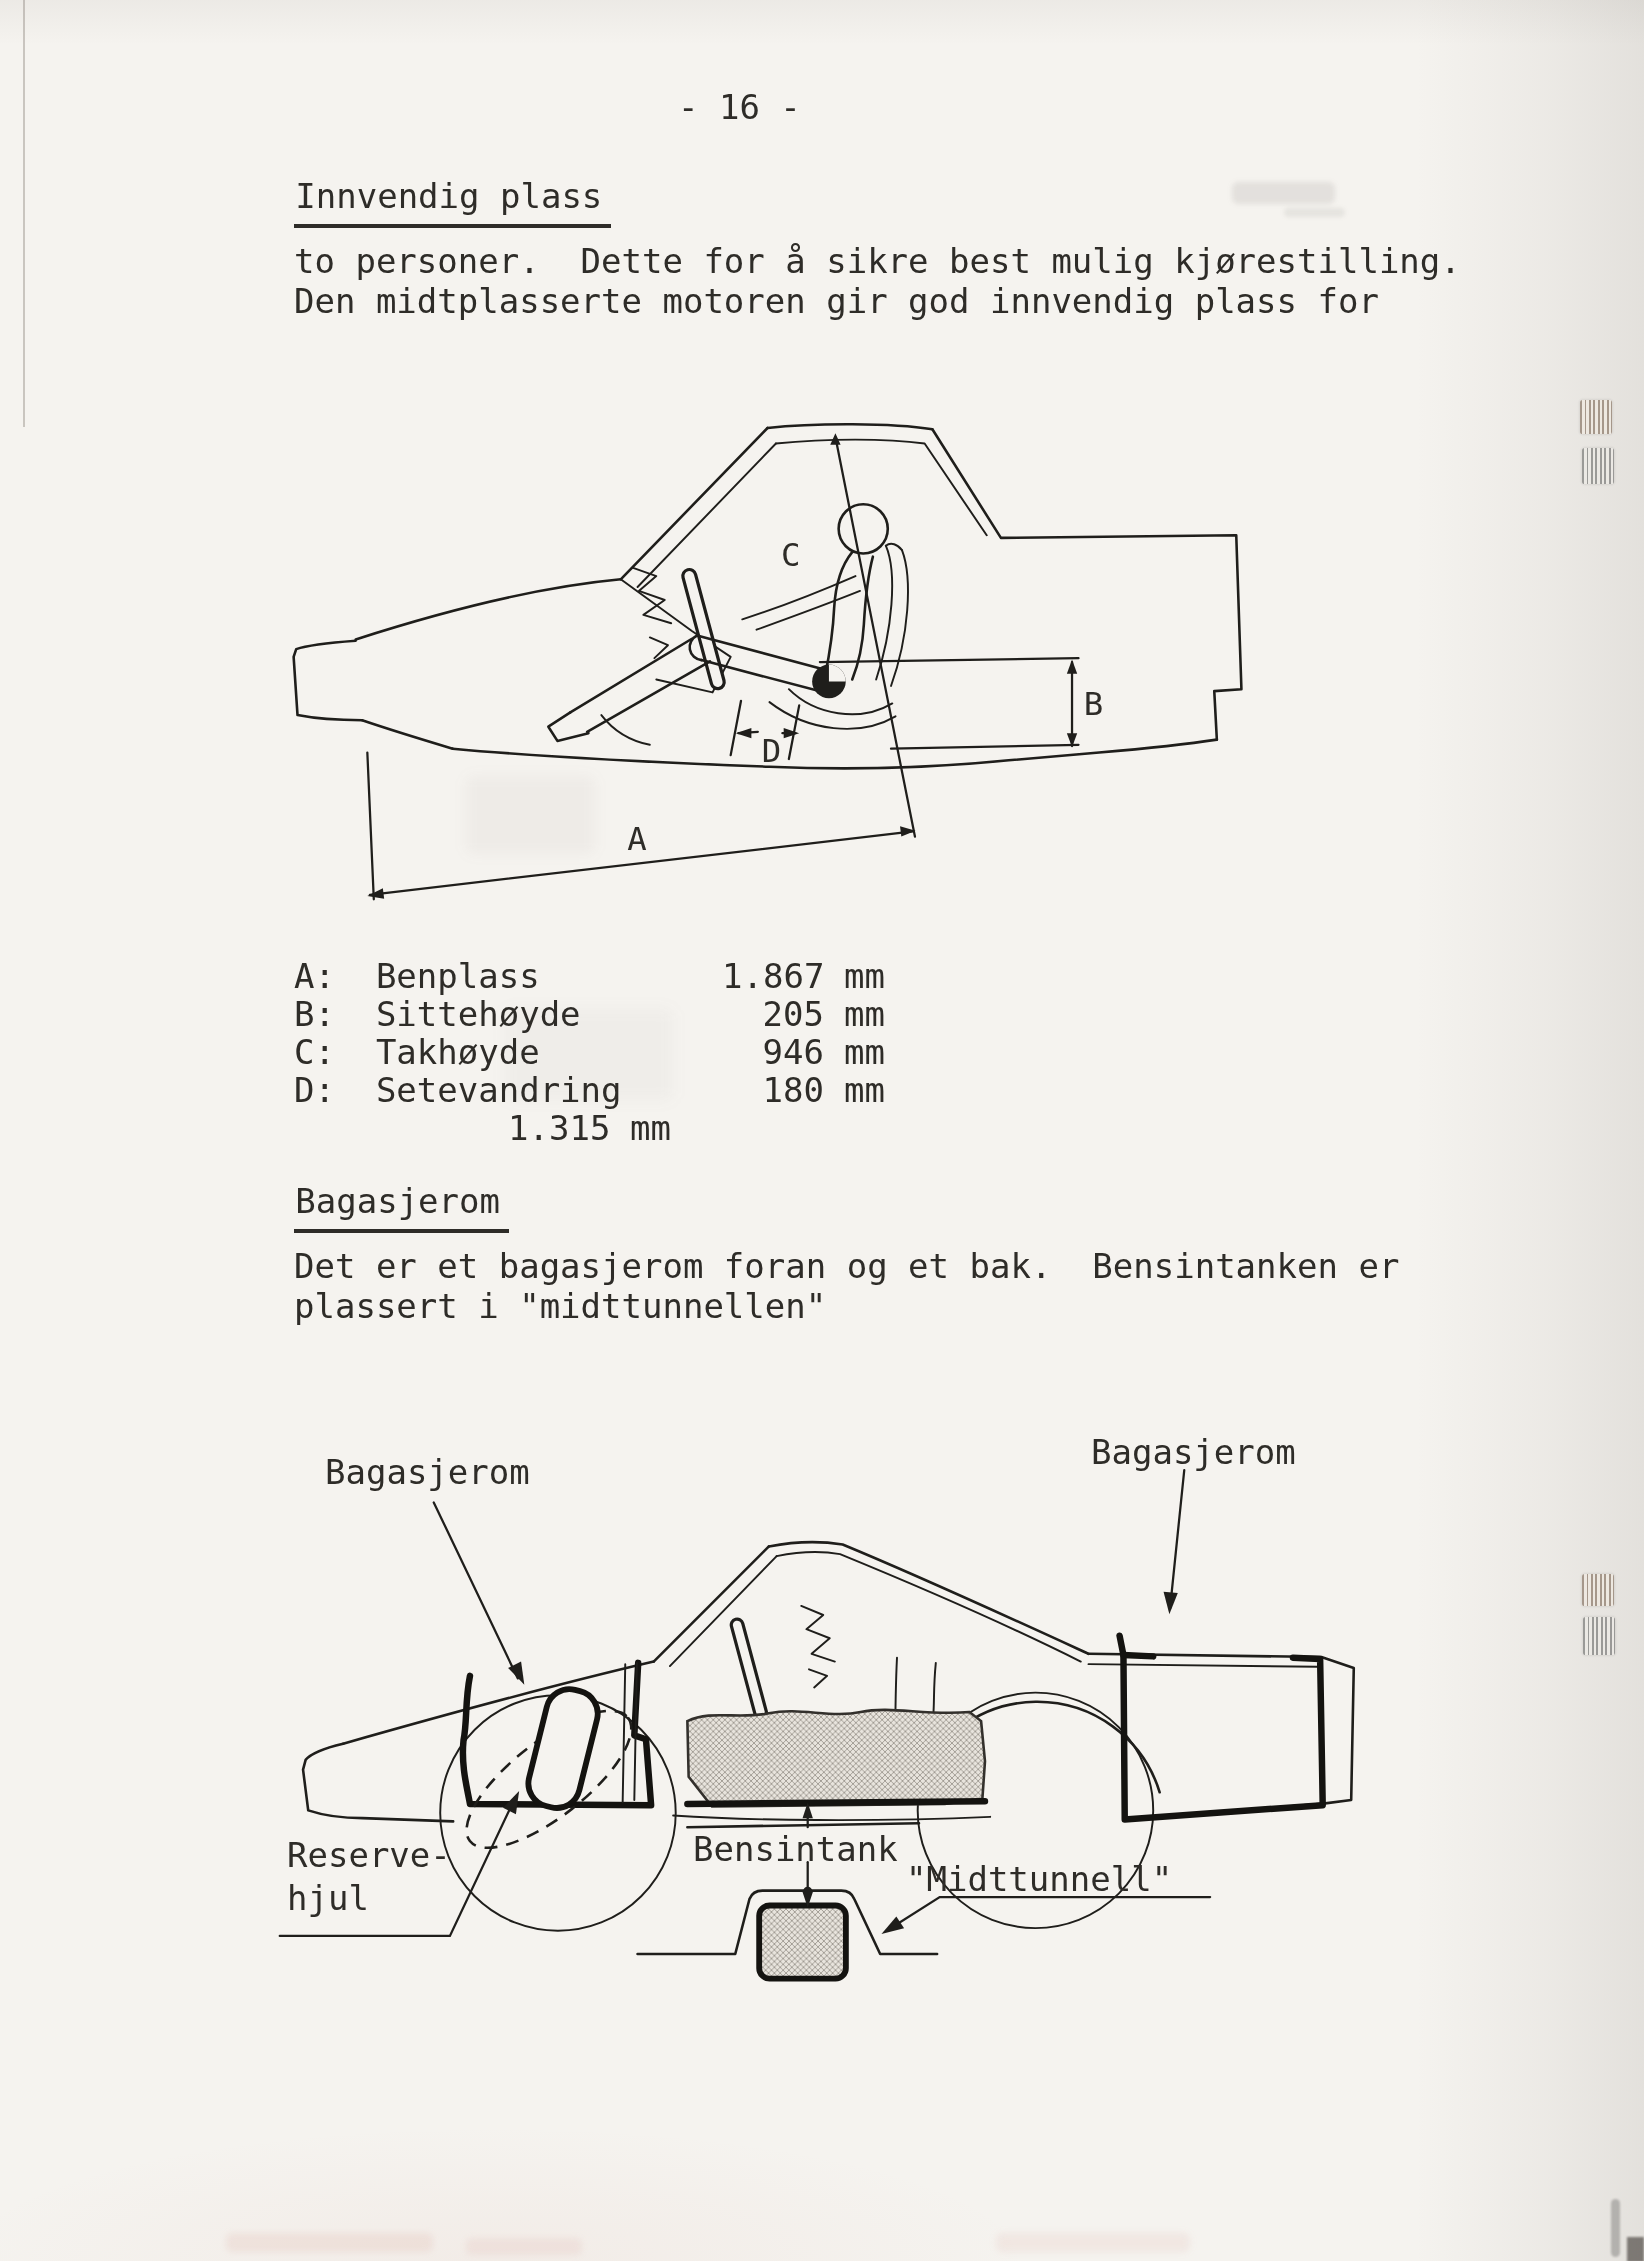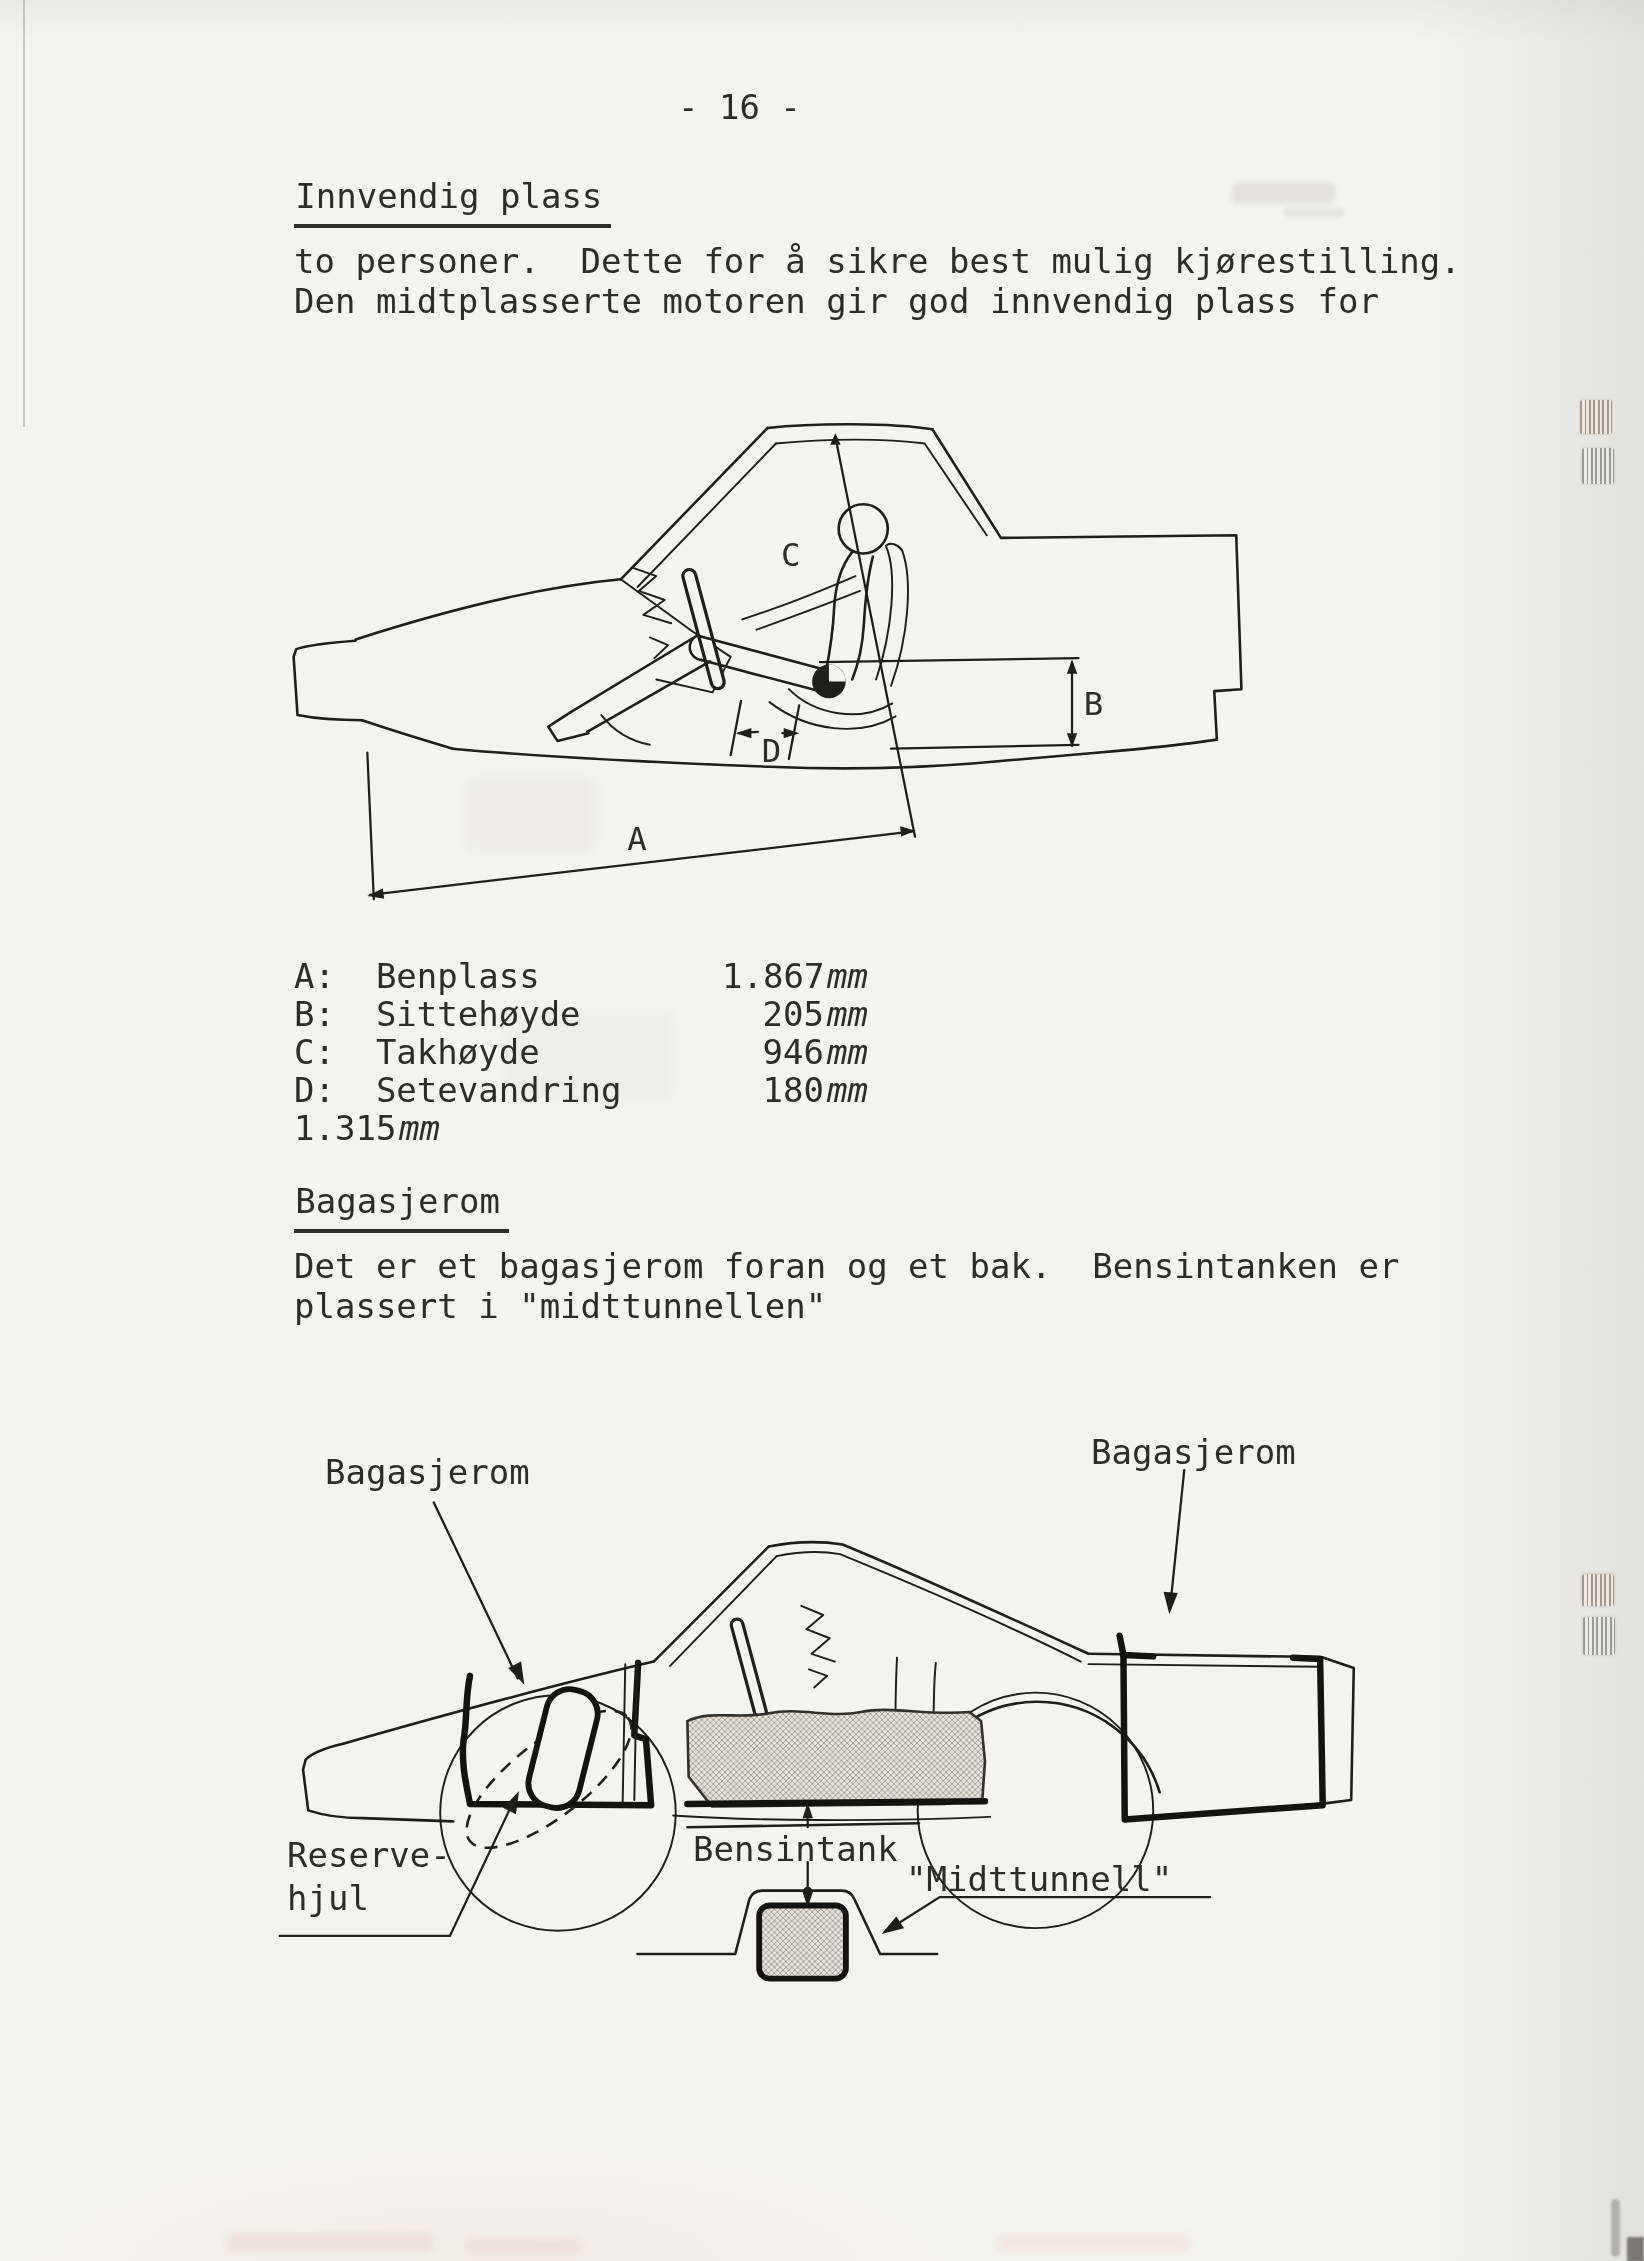--- a/index.html
+++ b/index.html
@@ -27,24 +27,24 @@
   }
   .abs{position:absolute;}
   .t52{font-size:34px;line-height:40px;white-space:pre;}
   .heading{
     font-size:34px;
     display:inline-block;
     border-bottom:4.5px solid var(--ink);
     padding:0 9px 7.8px 1.3px;
     white-space:pre;
   }
-  .spec-row{display:flex;line-height:38px;font-size:34px;}
+  .spec-row{display:flex;line-height:38px;font-size:34px;justify-content:center;}
   .spec-label{width:428px;white-space:pre;}
   .spec-value{width:102px;text-align:right;white-space:pre;}
-  .spec-unit{margin-left:3px;white-space:pre;font-style:italic;}
+  .spec-unit{margin-left:20px;white-space:pre;}
   .dialabel{font-size:34px;line-height:43px;white-space:pre;}
   svg{overflow:visible;}
   svg text{
     font-family:"DejaVu Sans Mono","Liberation Mono",monospace;
     font-size:50px;fill:var(--ink);
   }
   .thin{fill:none;stroke:var(--line);stroke-width:4;stroke-linecap:round;stroke-linejoin:round;}
   .thin2{fill:none;stroke:var(--line);stroke-width:3;stroke-linecap:round;stroke-linejoin:round;}
   .thick{fill:none;stroke:#141310;stroke-width:10;stroke-linecap:round;stroke-linejoin:round;}
   .dash{fill:none;stroke:var(--line);stroke-width:4;stroke-dasharray:20 14;}

